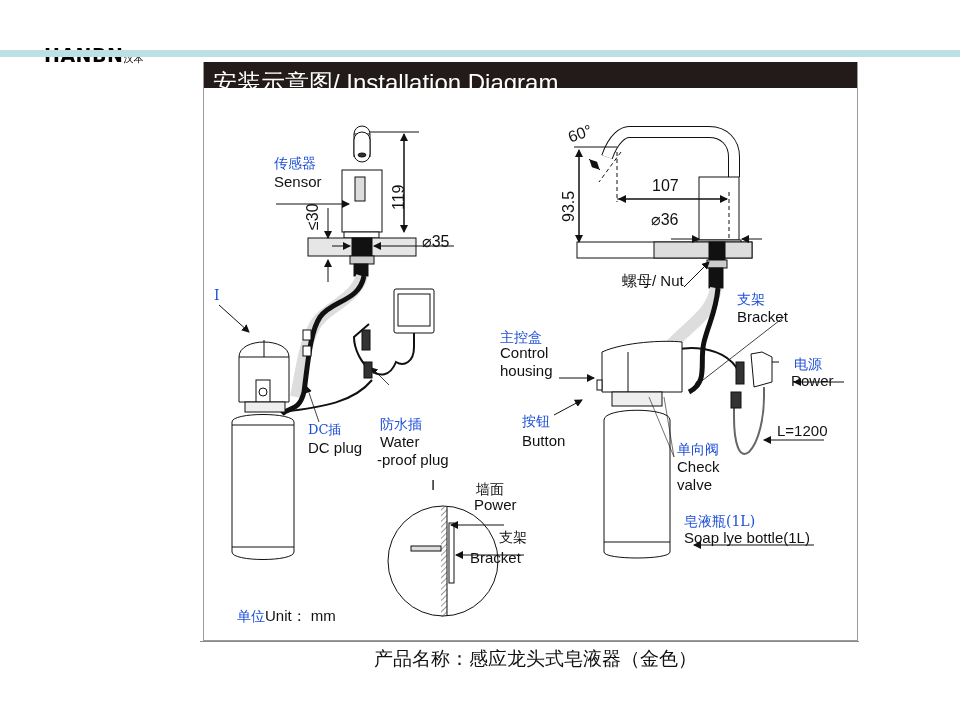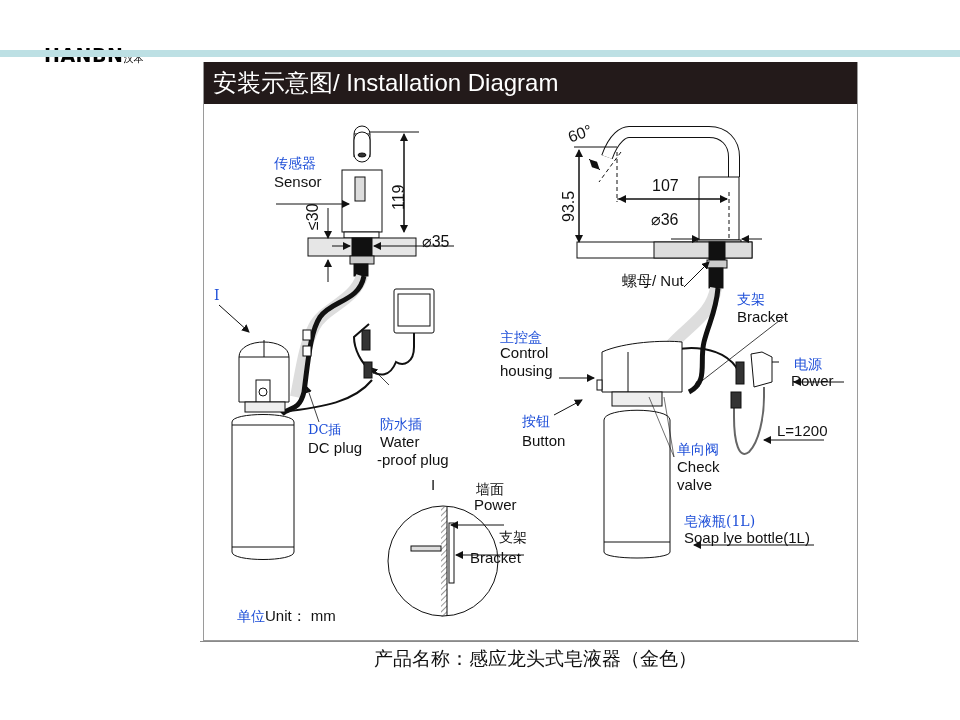--- a/index.html
+++ b/index.html
@@ -3,21 +3,21 @@
 <meta charset="utf-8">
 <style>
   html,body{margin:0;padding:0;background:#ffffff;}
   body{width:960px;height:720px;position:relative;overflow:hidden;font-family:"Liberation Sans",sans-serif;color:#111;}
   .brand{position:absolute;left:44px;top:28px;display:flex;align-items:baseline;}
   .brand-main{font-family:"DejaVu Sans",sans-serif;font-weight:bold;font-size:19px;letter-spacing:0.5px;color:#000;margin-top:16px;}
   .brand-sub{font-family:"DejaVu Sans",sans-serif;font-size:10px;margin-left:0;color:#000;}
   .top-band{position:absolute;left:0;top:50px;width:960px;height:7px;background:#bde0e4;}
   .panel{position:absolute;left:203px;top:62px;width:653px;height:578px;border:1px solid #9a9a9a;border-top:none;background:#fff;}
   .panel-shadow{position:absolute;left:200px;top:641px;width:659px;height:1px;background:#8a8a8a;}
-  .title-bar{position:absolute;left:0;top:0;width:653px;height:42px;background:#231a1a;}
+  .title-bar{position:absolute;left:0;top:0;width:653px;height:26px;background:#231a1a;}
   .title-text{position:absolute;left:9px;top:5px;font-family:"Liberation Sans",sans-serif;font-size:24px;color:#fff;white-space:nowrap;}
   svg.diagram{position:absolute;left:0;top:0;}
   .lbl{position:absolute;font-family:"Liberation Sans",sans-serif;font-size:15px;line-height:18px;color:#111;white-space:nowrap;}
   .lbl-cn{font-family:"DejaVu Serif",serif;font-size:14px;color:#1d4ed8;}
   .dim{position:absolute;font-family:"Liberation Sans",sans-serif;font-size:16px;color:#111;white-space:nowrap;}
   .rot{transform:rotate(-90deg);transform-origin:left top;}
   .footer{position:absolute;left:374px;top:648px;font-family:"DejaVu Sans Mono",monospace;font-size:19px;line-height:21px;color:#111;}
   .footer .cn{font-family:"DejaVu Sans",sans-serif;}
 </style>
 </head>

